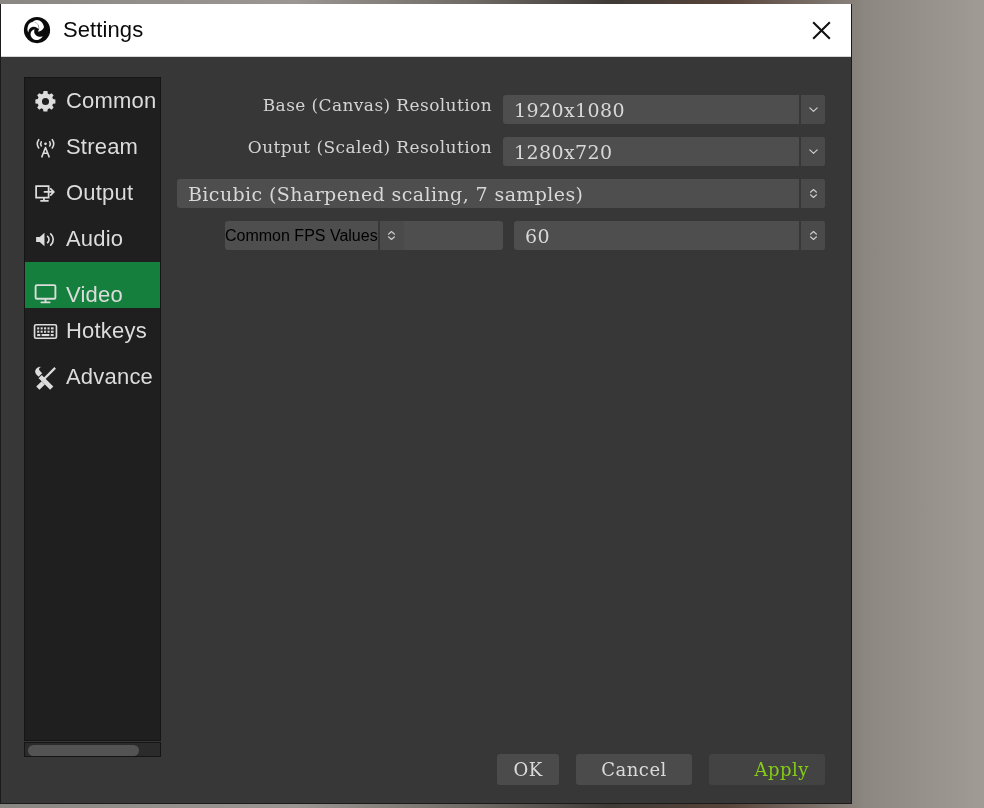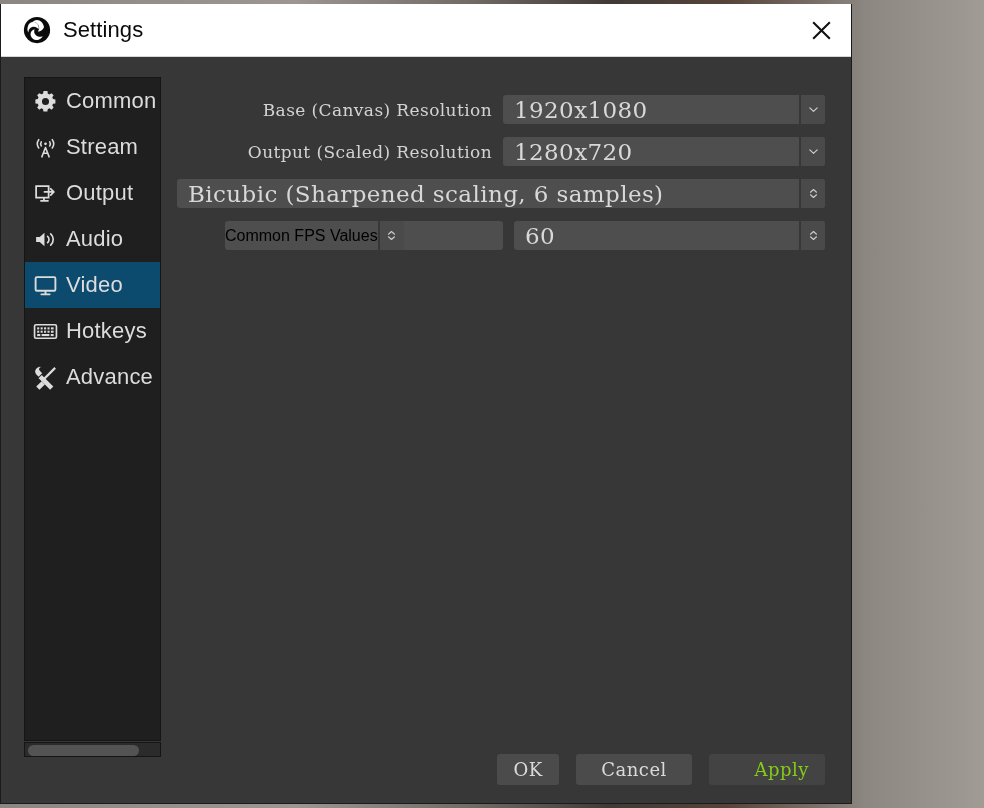--- a/index.html
+++ b/index.html
@@ -84,21 +84,21 @@
     overflow: hidden;
   }
   .nav-item {
     height: 46px;
     display: flex;
     align-items: center;
     padding-left: 3px;
     cursor: pointer;
     white-space: nowrap;
   }
-  .nav-item.selected { background: #0c4a6e; }
+  .nav-item.selected { background: #15803d; align-items: flex-end; }
   .nav-ico {
     width: 34px;
     height: 30px;
     flex: 0 0 auto;
     display: flex;
     align-items: center;
     justify-content: center;
     color: #dcdcdc;
   }
   .nav-ico svg { display: block; }
@@ -131,21 +131,20 @@
 
   
   #form {
     position: absolute;
     left: 176px;
     top: 38px;
     right: 26px;
   }
   .frow {
     display: flex;
-    align-items: center;
     height: 29px;
     margin-bottom: 13px;
   }
   .flabel {
     width: 326px;
     flex: 0 0 auto;
     text-align: right;
     padding-right: 11px;
     font-family: "DejaVu Serif", "Liberation Serif", serif;
     font-size: 17px;
@@ -161,21 +160,21 @@
     border-radius: 3px;
     display: flex;
     align-items: center;
     position: relative;
     overflow: hidden;
     cursor: pointer;
   }
   .fctl .val {
     padding-left: 11px;
     font-family: "DejaVu Serif", "Liberation Serif", serif;
-    font-size: 23px;
+    font-size: 19px;
     color: #d8d8d8;
     letter-spacing: .4px;
     white-space: nowrap;
     overflow: hidden;
     flex: 1 1 auto;
   }
   .arrowbox {
     width: 26px;
     height: 29px;
     flex: 0 0 auto;
@@ -383,21 +382,21 @@
           <span class="arrowbox">
             <svg viewBox="0 0 16 16" width="13" height="13" fill="none" stroke="currentColor" stroke-width="1.6">
               <path d="M3.5 6 8 10.3 12.5 6" stroke-linecap="round" stroke-linejoin="round"></path>
             </svg>
           </span>
         </div>
       </div>
 
       <div class="frow">
         <div class="fctl">
-          <span class="val">Bicubic (Sharpened scaling, 6 samples)</span>
+          <span class="val">Bicubic (Sharpened scaling, 7 samples)</span>
           <span class="arrowbox">
             <svg viewBox="0 0 16 18" width="13" height="15" fill="none" stroke="currentColor" stroke-width="1.5">
               <path d="M4.3 7.4 8 4.1l3.7 3.3" stroke-linecap="round" stroke-linejoin="round"></path>
               <path d="M4.3 10.6 8 13.9l3.7-3.3" stroke-linecap="round" stroke-linejoin="round"></path>
             </svg>
           </span>
         </div>
       </div>
 
       <div class="fps-row">

